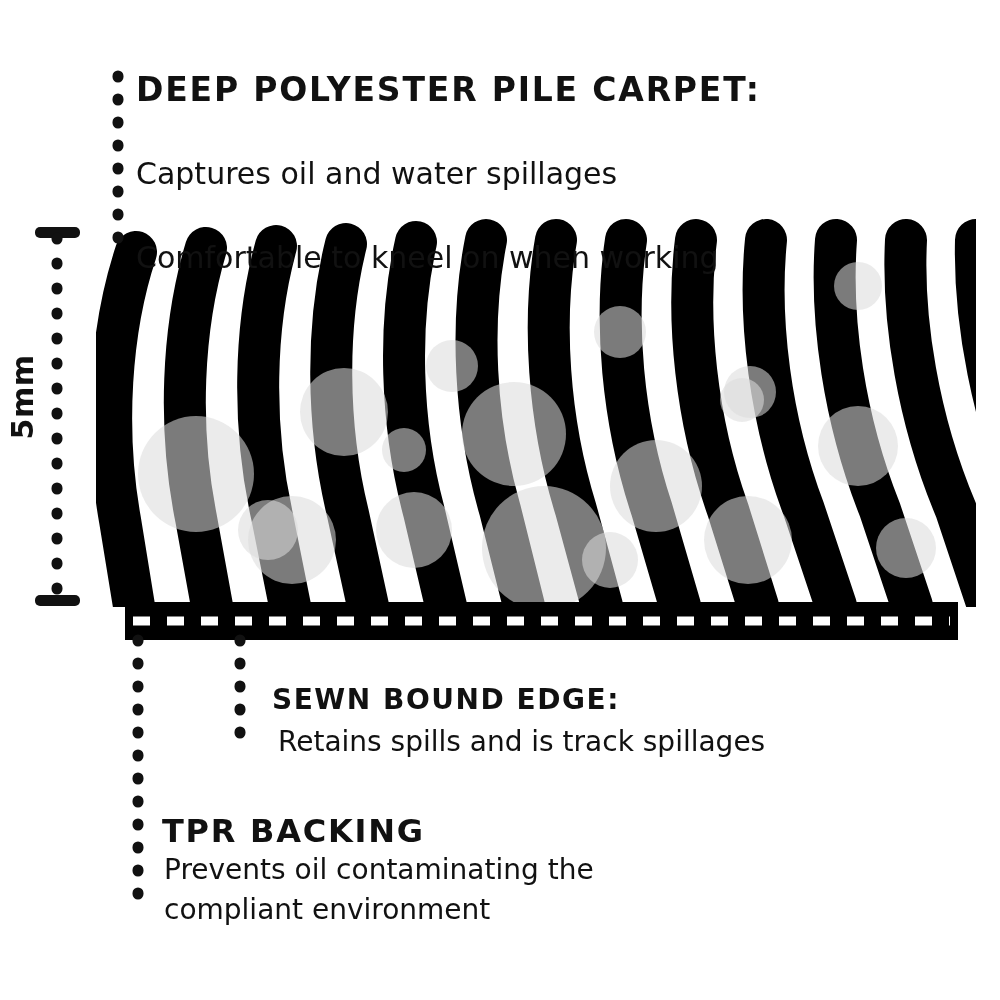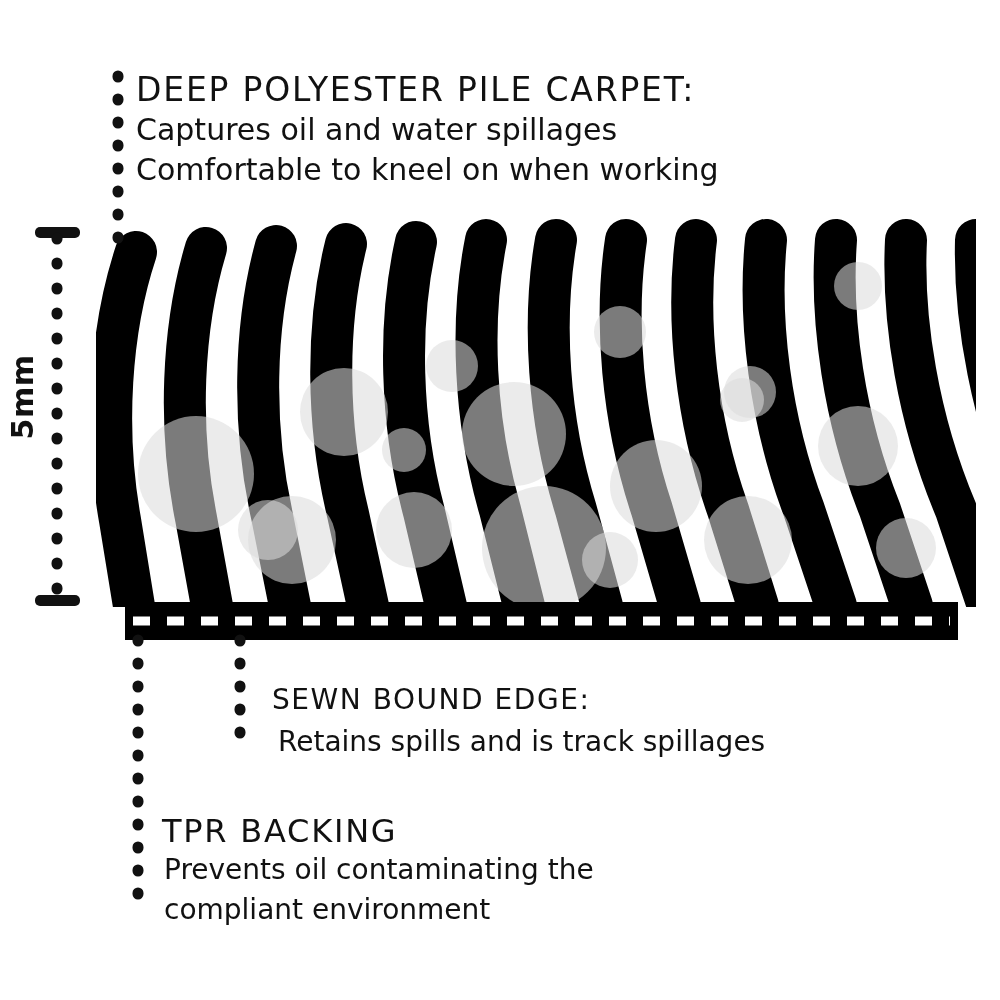--- a/index.html
+++ b/index.html
@@ -3,29 +3,29 @@
 <meta charset="utf-8">
 <style>
   html,body{margin:0;padding:0;background:#ffffff;}
   body{width:1000px;height:1000px;position:relative;overflow:hidden;
        font-family:"Liberation Sans",sans-serif;color:#111111;}
 
   #stage{position:absolute;left:0;top:0;width:1000px;height:1000px;}
 
   
   .callout{position:absolute;}
-  .hdg{font-weight:400;letter-spacing:0.055em;color:#111111;
+  .hdg{font-weight:700;letter-spacing:0.055em;color:#111111;
        font-family:"DejaVu Sans","Liberation Sans",sans-serif;
        white-space:nowrap;}
   .sub{color:#111111;white-space:nowrap;
        font-family:"DejaVu Sans","Liberation Sans",sans-serif;}
 
   #carpet-callout{left:136px;top:70px;}
   #carpet-callout .hdg{font-size:33px;line-height:40px;}
-  #carpet-callout .sub{font-size:30px;line-height:40px;}
+  #carpet-callout .sub{font-size:30px;line-height:40px;margin-top:44px;}
 
   #edge-callout{left:272px;top:681px;}
   #edge-callout .hdg{font-size:28px;line-height:38px;}
   #edge-callout .sub{font-size:28px;line-height:46px;padding-left:6px;}
 
   #tpr-callout{left:162px;top:812px;}
   #tpr-callout .hdg{font-size:32px;line-height:38px;}
   #tpr-callout .sub{font-size:28px;line-height:40px;padding-left:2px;}
 
   

